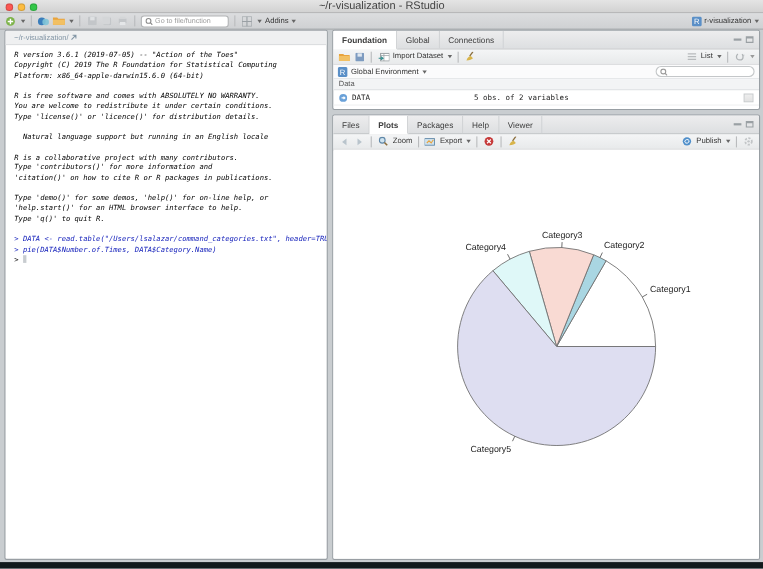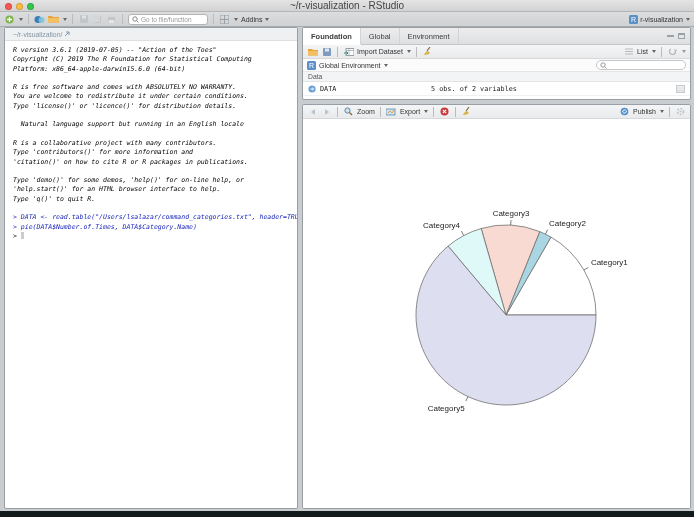--- a/index.html
+++ b/index.html
@@ -176,21 +176,21 @@
 
 <div class="panel" id="environment-panel">
   <div class="tabbar">
     <div class="tab active">
       <span>Foundation</span>
     </div>
     <div class="tab">
       <span>Global</span>
     </div>
     <div class="tab">
-      <span>Environment</span>
+      <span>Connections</span>
     </div>
     <div class="winbtns">
       <span class="minico"></span>
       <span class="maxico"></span>
     </div>
   </div>
   <div class="paneltb">
     <span class="tbicon">
       <svg width="10" height="8">
           <path d="M0 1h4l1 1h5v5.5H0z" fill="#e8a33d"></path>
@@ -259,20 +259,41 @@
         <circle cx="4" cy="4" r="3.6" fill="#6aa1d8"></circle>
         <path d="M2.5 4h3M4.3 2.8L5.6 4 4.3 5.2" stroke="#fff" stroke-width="1" fill="none"></path>
       </svg>
     <span>DATA</span>
     <span class="objsummary">5 obs. of 2 variables</span>
     <span class="gridico"></span>
   </div>
 </div>
 
 <div class="panel" id="plots-panel">
+  <div class="tabbar">
+    <div class="tab">
+      <span>Files</span>
+    </div>
+    <div class="tab active">
+      <span>Plots</span>
+    </div>
+    <div class="tab">
+      <span>Packages</span>
+    </div>
+    <div class="tab">
+      <span>Help</span>
+    </div>
+    <div class="tab">
+      <span>Viewer</span>
+    </div>
+    <div class="winbtns">
+      <span class="minico"></span>
+      <span class="maxico"></span>
+    </div>
+  </div>
   <div class="paneltb">
     <span class="tbicon">
       <svg width="8" height="8">
           <path d="M6 1L2 4l4 3z" fill="#b9c4cc"></path>
         </svg>
     </span>
     <span class="tbicon">
       <svg width="8" height="8">
           <path d="M2 1l4 3-4 3z" fill="#b9c4cc"></path>
         </svg>

